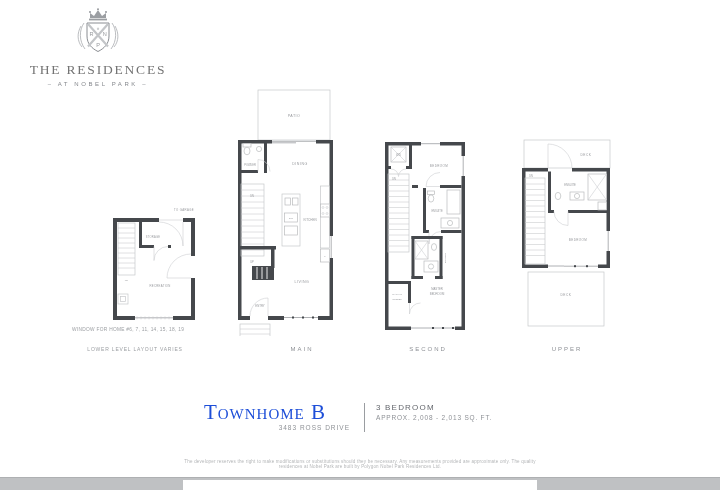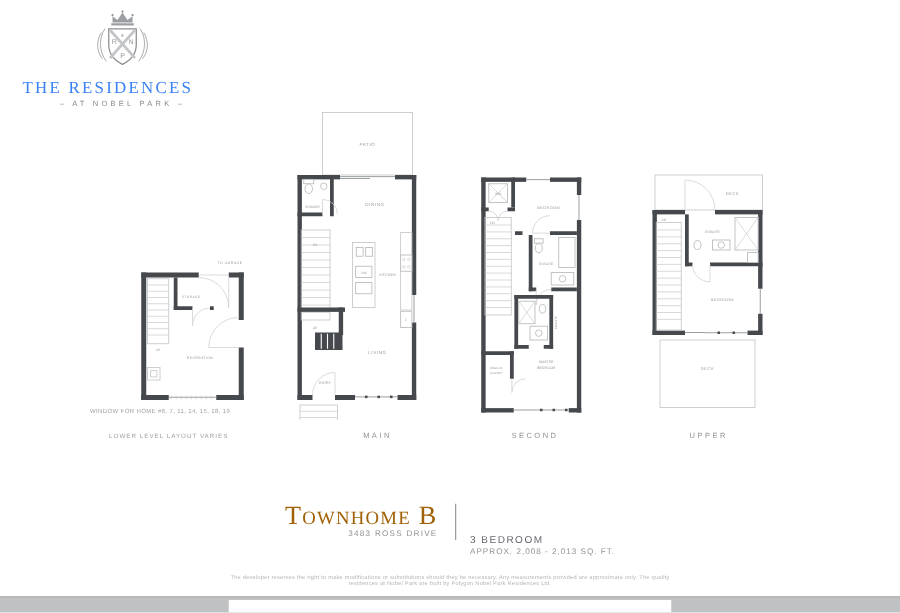--- a/index.html
+++ b/index.html
@@ -8,26 +8,26 @@
   .abs{position:absolute;}
   svg text{font-family:"Liberation Sans",sans-serif;fill:#97999d;}
   .wall{fill:#45484c;}
   .thin{fill:none;stroke:#c6c8ca;stroke-width:0.7;}
   .fix{fill:#ffffff;stroke:#b9bbbd;stroke-width:0.7;}
   .arc{fill:none;stroke:#cdcfd1;stroke-width:0.6;}
   .tread{fill:none;stroke:#c6c8ca;stroke-width:0.55;}
   .winline{stroke:#9a9da1;stroke-width:0.8;}
   .whiteline{stroke:#ffffff;stroke-width:0.9;}
   .brand-name{font-family:"Liberation Serif",serif;font-size:13.5px;letter-spacing:1.8px;
-              color:#3b82f6;}
+              color:#737373;text-align:center;}
   .brand-tagline{font-size:6px;letter-spacing:2.6px;color:#85888d;text-align:center;}
   .plan-caption{font-size:6px;letter-spacing:2px;color:#8e9196;text-align:center;}
   .note{color:#9b9ea2;}
   .title{font-family:"Liberation Serif",serif;font-variant:small-caps;font-size:21px;
-         letter-spacing:1px;color:#a16207;text-align:right;}
+         letter-spacing:1px;color:#1d4ed8;text-align:center;}
   .address{font-size:6.5px;letter-spacing:1px;color:#8e9196;text-align:right;}
   .spec{font-size:8px;letter-spacing:1.2px;color:#64676d;line-height:9px;}
   .spec-area{font-size:6.5px;letter-spacing:0.8px;color:#8e9196;margin-top:2px;}
   .divider{background:#9a9da1;}
   .disclaimer{font-size:4.5px;color:#b3b5b7;text-align:center;letter-spacing:0.2px;}
   .page-edge{background:#bfc1c3;}
   .next-page{background:#ffffff;}
 </style>
 </head>
 <body>
@@ -288,20 +288,20 @@
 
     <rect class="thin" x="10" y="136" width="76" height="54"></rect>
     <text x="48" y="160" font-size="3.2" text-anchor="middle" letter-spacing="0.5">DECK</text>
   </svg>
 </div>
 <div class="abs plan-caption" style="left:527px;top:346px;width:80px;">UPPER</div>
 
 <div class="abs title" style="left:180px;top:400px;width:170px;">Townhome B</div>
 <div class="abs address" style="left:180px;top:424px;width:170px;">3483 ROSS DRIVE</div>
 <div class="abs divider" style="left:364px;top:403px;width:1px;height:29px;"></div>
-<div class="abs" style="left:376px;top:427px;width:200px;">
+<div class="abs" style="left:376px;top:403px;width:200px;">
   <div class="spec">3 BEDROOM</div>
   <div class="spec-area">APPROX. 2,008 - 2,013 SQ. FT.</div>
 </div>
 
 <div class="abs disclaimer" style="left:180px;top:459px;width:360px;">The developer reserves the right to make modifications or substitutions should they be necessary. Any measurements provided are approximate only. The quality residences at Nobel Park are built by Polygon Nobel Park Residences Ltd.</div>
 <div class="abs page-edge" style="left:0;top:477px;width:720px;height:13px;border-top:1px solid #aeb0b2;"></div>
 <div class="abs next-page" style="left:183px;top:480px;width:354px;height:10px;"></div>
 
 </body></html>

